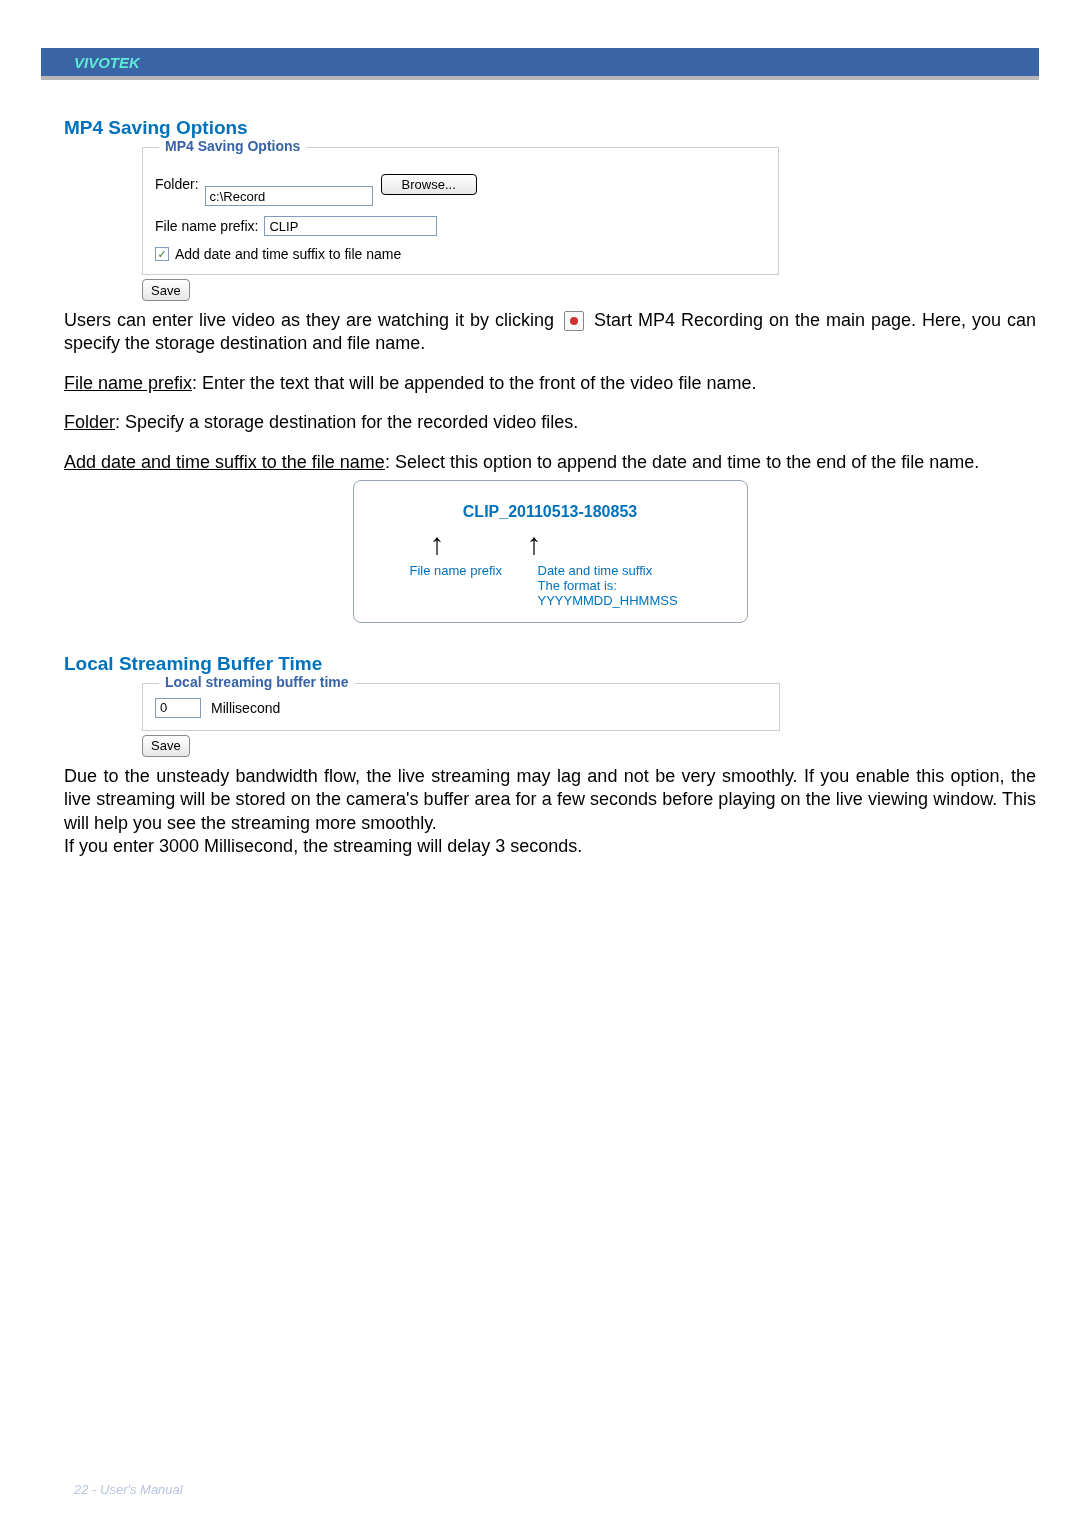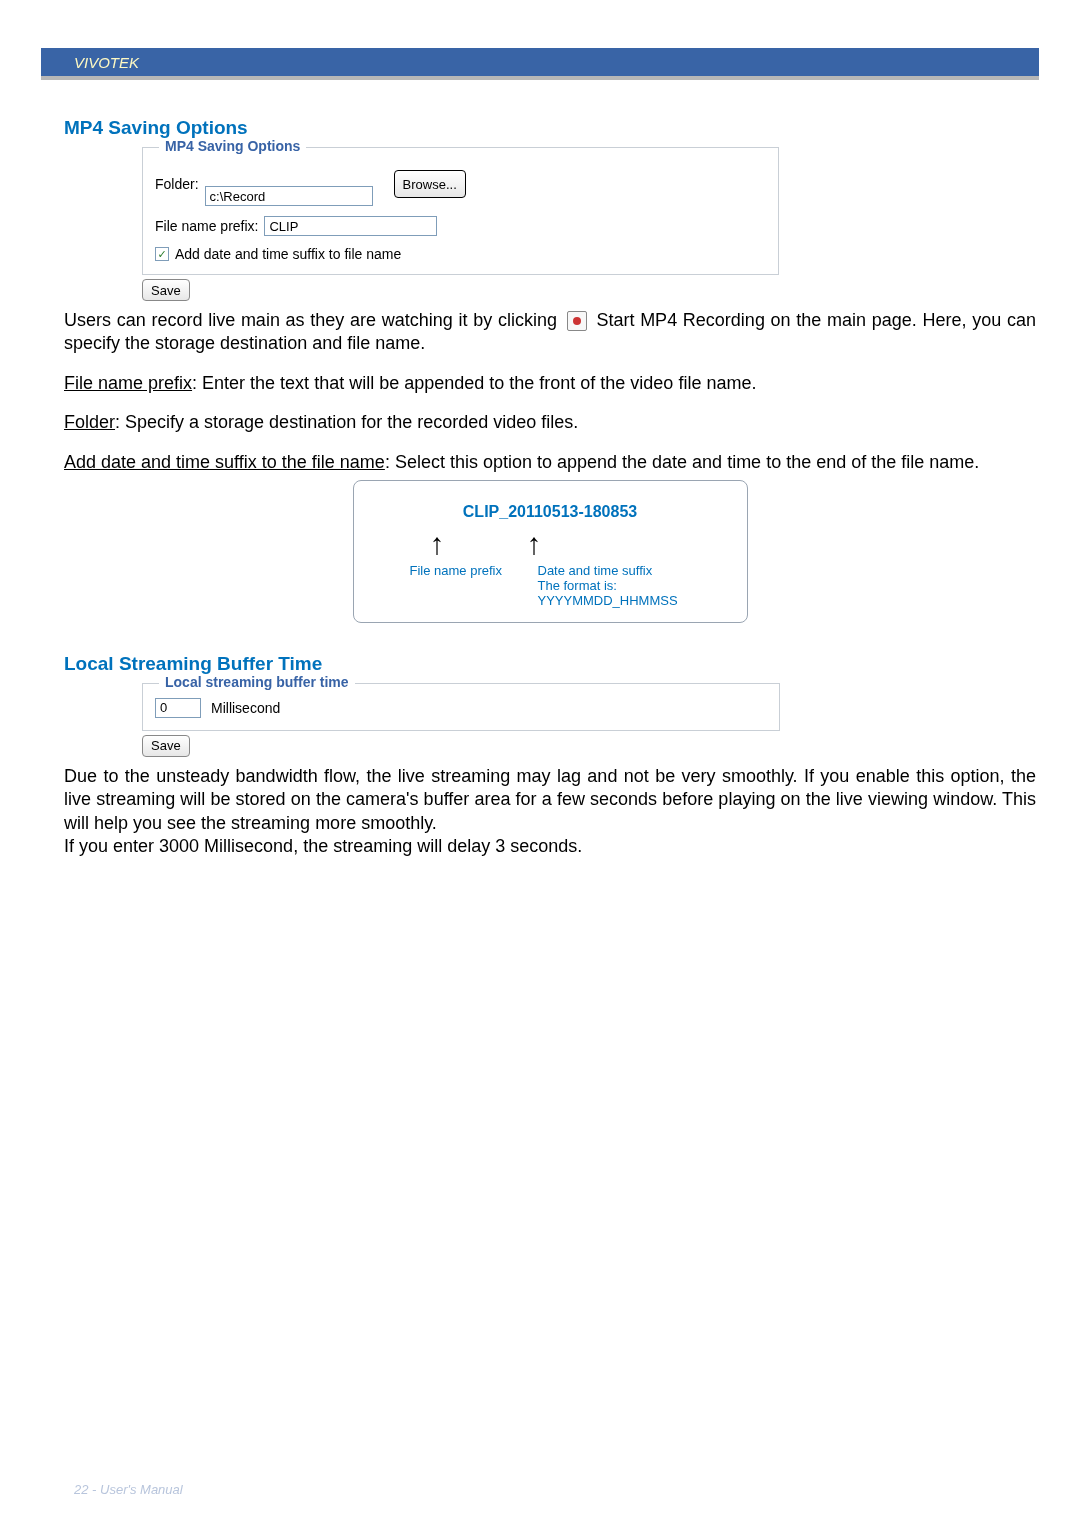--- a/index.html
+++ b/index.html
@@ -15,23 +15,23 @@
     .header-bar {
       position: absolute;
       top: 48px;
       left: 41px;
       width: 998px;
       height: 32px;
       background: #3964a6;
       border-bottom: 4px solid #b7b7b7;
     }
     .header-text {
-      color: #fef9c3;
+      color: #5eead4;
       font-style: italic;
-      font-weight: normal;
+      font-weight: bold;
       font-size: 15px;
       padding: 6px 0 0 33px;
     }
     .content {
       position: absolute;
       top: 117px;
       left: 64px;
       width: 972px;
     }
     .section-heading {
@@ -75,27 +75,27 @@
     .text-input {
       border: 1px solid #7f9db9;
       height: 20px;
       font-size: 13px;
       padding: 1px 4px;
       background: #ffffff;
     }
     .folder-input { width: 168px; margin-top: 24px; }
     .prefix-input { width: 173px; }
     .browse-btn {
-      margin-left: 21px;
-      height: 28px;
+      margin-left: 8px;
+      height: 21px;
       border: 1px solid #000000;
       border-radius: 4px;
       background: linear-gradient(#ffffff, #e7e7e7);
       font-size: 13px;
-      padding: 0 8px;
+      padding: 0 20px;
       cursor: pointer;
     }
     .checkbox-row {
       display: flex;
       align-items: center;
       font-size: 14px;
     }
     .checkbox {
       width: 14px;
       height: 14px;
@@ -251,21 +251,21 @@
 
       <div class="checkbox-row">
         <span class="checkbox">✓</span>
         <span>Add date and time suffix to file name</span>
       </div>
     </div>
     <button class="save-btn">Save</button>
   </div>
 
   <div class="paragraph">
-    <span>Users can record live main as they are watching it by clicking</span>
+    <span>Users can enter live video as they are watching it by clicking</span>
     <span class="record-icon"><span class="record-dot"></span></span>
     <span>Start MP4 Recording on the main page. Here, you can specify the storage destination and file name.</span>
   </div>
 
   <div class="paragraph">
     <span class="ul">File name prefix</span><span>: Enter the text that will be appended to the front of the video file name.</span>
   </div>
 
   <div class="paragraph">
     <span class="ul">Folder</span><span>: Specify a storage destination for the recorded video files.</span>

